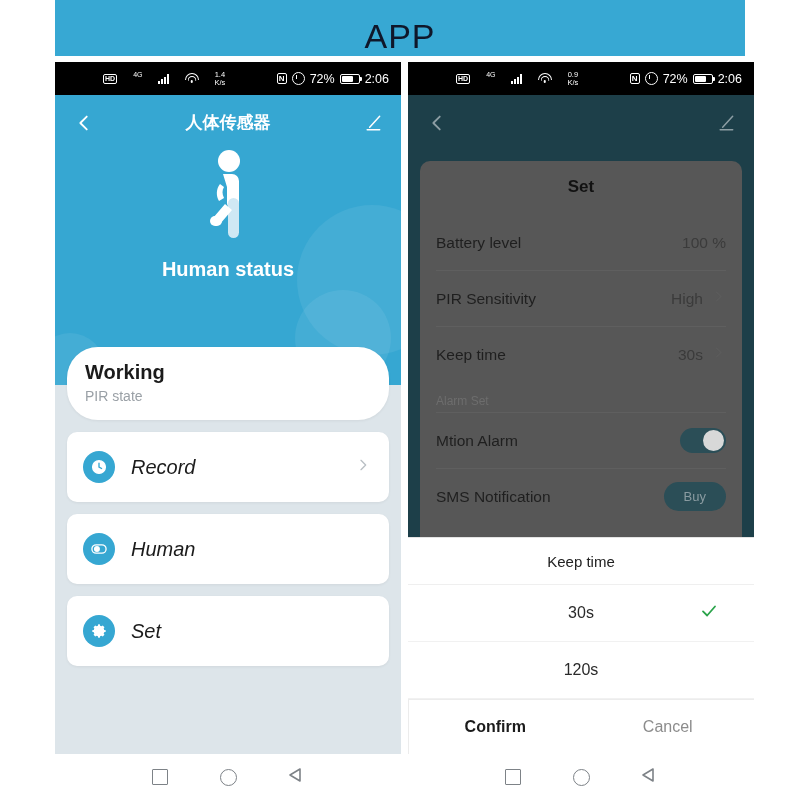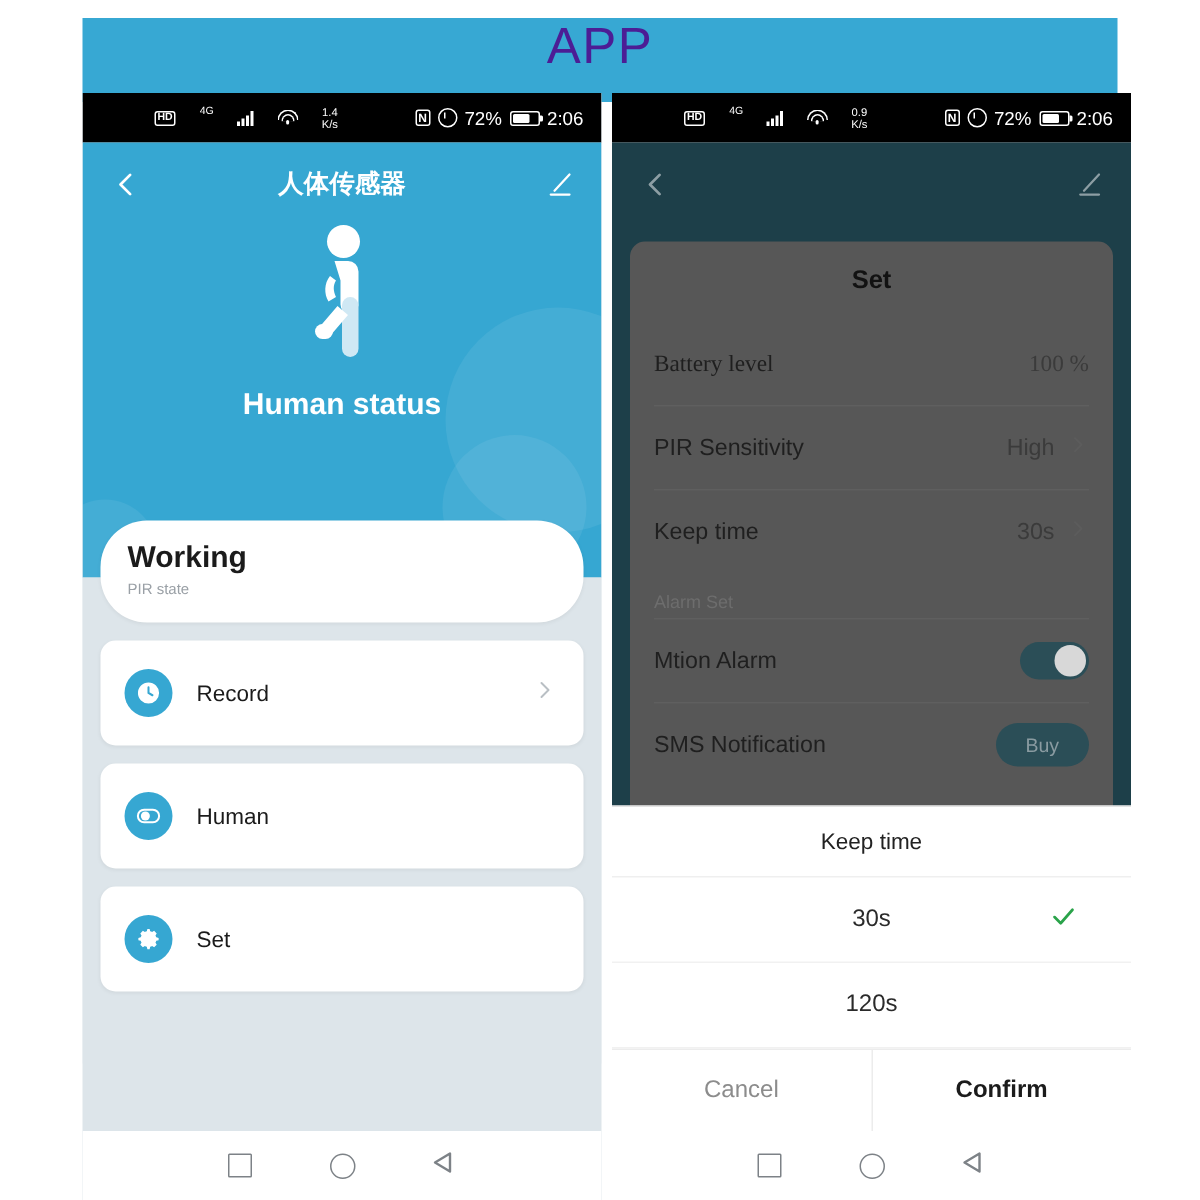--- a/index.html
+++ b/index.html
@@ -17,27 +17,27 @@
     position: relative;
     width: 800px;
     height: 800px;
     background: #ffffff;
   }
 
   
   .app-banner {
     position: absolute;
     left: 55px;
-    top: 12px;
+    top: 0;
     width: 690px;
     height: 56px;
     background: #37a8d3;
-    color: #4c1d95;
-    display: flex;
-    align-items: flex-start;
+    color: #0f172a;
+    display: flex;
+    align-items: flex-end;
     justify-content: center;
     font-size: 34px;
     letter-spacing: 1px;
   }
 
   
   .phone {
     position: absolute;
     top: 62px;
     width: 346px;
@@ -244,21 +244,21 @@
     padding: 14px 18px 16px 18px;
     border-radius: 31px;
   }
   .status-title {
     font-size: 20px;
     font-weight: 700;
     color: #1b1b1b;
     margin-bottom: 4px;
   }
   .status-sub {
-    font-size: 10px;
+    font-size: 14px;
     color: #9aa0a6;
   }
   .menu-card {
     display: flex;
     align-items: center;
     height: 70px;
     padding: 0 16px;
     margin-bottom: 12px;
     position: relative;
   }
@@ -266,22 +266,23 @@
     width: 32px; height: 32px;
     border-radius: 50%;
     background: #36a7d2;
     display: flex;
     align-items: center;
     justify-content: center;
     flex: none;
     margin-right: 16px;
   }
   .menu-label {
-    font-size: 15px;
+    font-size: 20px;
     color: #1b1b1b;
+    font-style: italic;
   }
   .menu-chevron {
     position: absolute;
     right: 18px;
     color: #b9bfc4;
   }
 
   
   .navbar {
     position: absolute;
@@ -339,21 +340,21 @@
     color: #121212;
     padding: 16px 0 18px 0;
   }
   .set-row {
     height: 55px;
     display: flex;
     align-items: center;
     justify-content: space-between;
     border-top: 1px solid rgba(255,255,255,0.05);
   }
-  .set-row.first { border-top: none; font-family: Liberation Serif, serif; }
+  .set-row.first { border-top: none; }
   .set-key {
     font-size: 15.5px;
     color: #1f1f1f;
   }
   .set-val {
     font-size: 15.5px;
     color: #3b3b3b;
     display: flex;
     align-items: center;
     gap: 8px;
@@ -681,22 +682,22 @@
               </svg>
           </span>
         </div>
 
 
         <div class="sheet-opt">
           <span>120s</span>
         </div>
 
         <div class="sheet-actions">
+          <div class="sheet-btn sheet-confirm">Confirm</div>
           <div class="sheet-btn sheet-cancel">Cancel</div>
-          <div class="sheet-btn sheet-confirm">Confirm</div>
         </div>
       </div>
 
       <div class="navbar">
         <span class="nav-sq"></span>
         <span class="nav-ci"></span>
         <span>
           <svg width="16" height="16" viewBox="0 0 16 16">
               <polygon points="12,2 12,14 2,8" fill="none" stroke="#7d8287" stroke-width="1.6" stroke-linejoin="round"></polygon>
             </svg>

